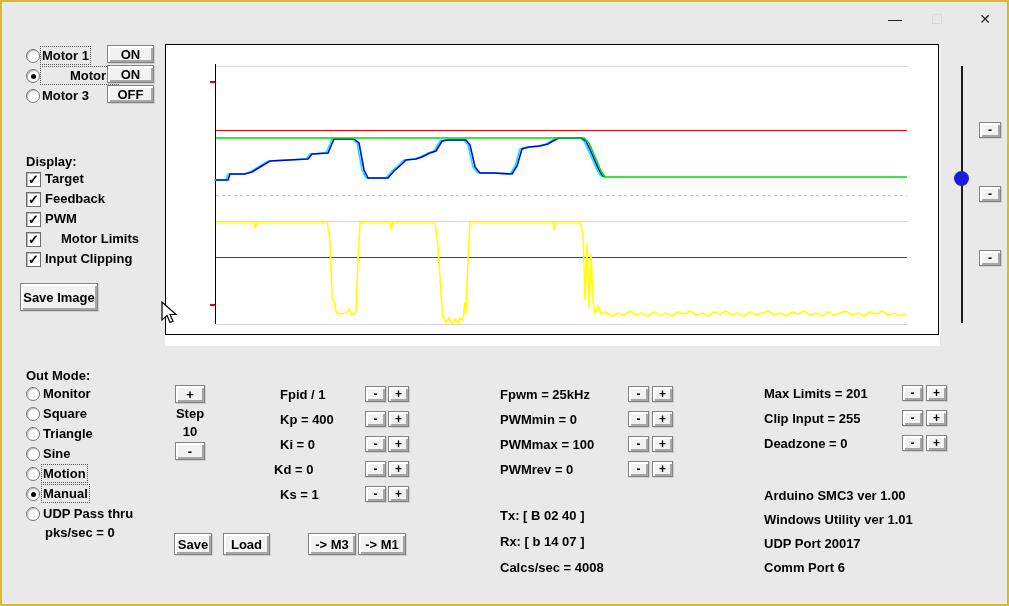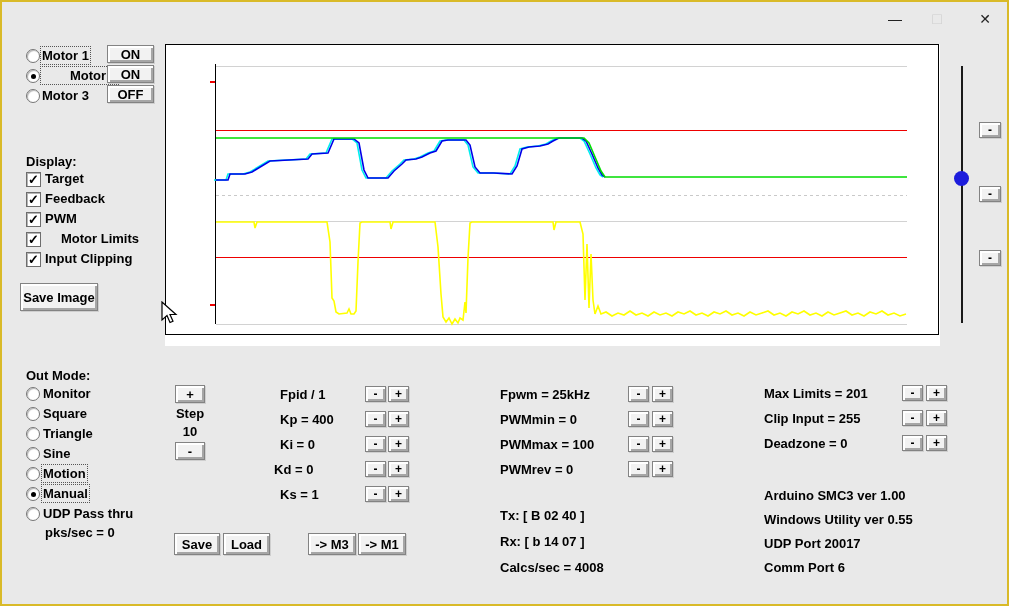--- a/index.html
+++ b/index.html
@@ -83,25 +83,25 @@
 
   <div id="pid-rows"></div>
   <div id="pwm-rows"></div>
   <div id="limit-rows"></div>
 
   <div class="lbl" style="left:498px;top:506px;">Tx: [ B 02 40 ]</div>
   <div class="lbl" style="left:498px;top:532px;">Rx: [ b 14 07 ]</div>
   <div class="lbl" style="left:498px;top:558px;">Calcs/sec = 4008</div>
 
   <div class="lbl" style="left:762px;top:486px;">Arduino SMC3 ver 1.00</div>
-  <div class="lbl" style="left:762px;top:510px;">Windows Utility ver 0.55</div>
+  <div class="lbl" style="left:762px;top:510px;">Windows Utility ver 1.01</div>
   <div class="lbl" style="left:762px;top:534px;">UDP Port 20017</div>
   <div class="lbl" style="left:762px;top:558px;">Comm Port 6</div>
 
-  <button class="b3" style="left:172px;top:531px;width:46px;height:22px;">Save</button>
+  <button class="b3" style="left:172px;top:531px;width:38px;height:22px;">Save</button>
   <button class="b3" style="left:221px;top:531px;width:47px;height:22px;">Load</button>
   <button class="b3" style="left:306px;top:531px;width:48px;height:22px;">-&gt; M3</button>
   <button class="b3" style="left:356px;top:531px;width:48px;height:22px;">-&gt; M1</button>
 
   <div class="track" style="left:959px;top:64px;width:2px;height:257px;"></div>
   <div class="knob" style="left: 952px; top: 169px;" id="slider-knob"></div>
   <div id="slider-buttons"></div>
 
 <div class="radio" style="left: 24px; top: 47px; width: 12px; height: 12px;"></div>
     <div class="lbl fdot" style="left: 40px; top: 46px;">Motor 1</div>

